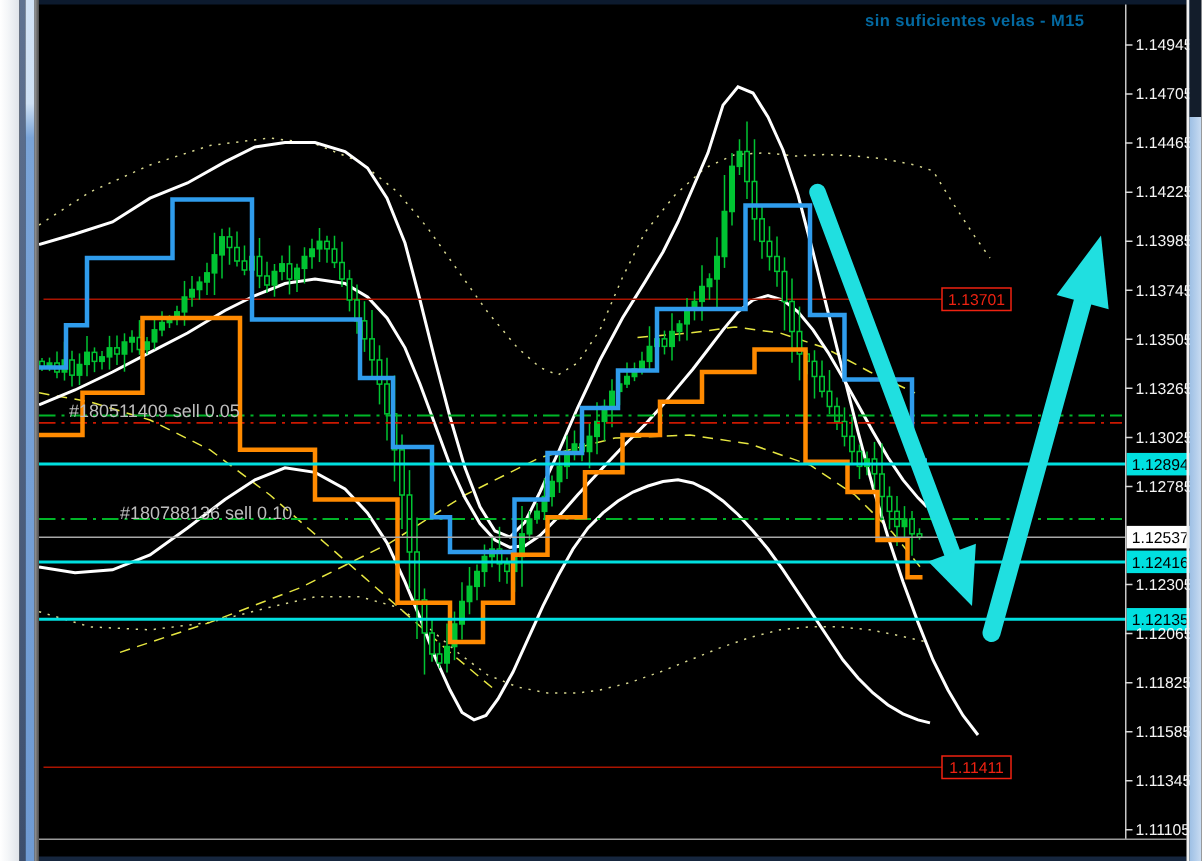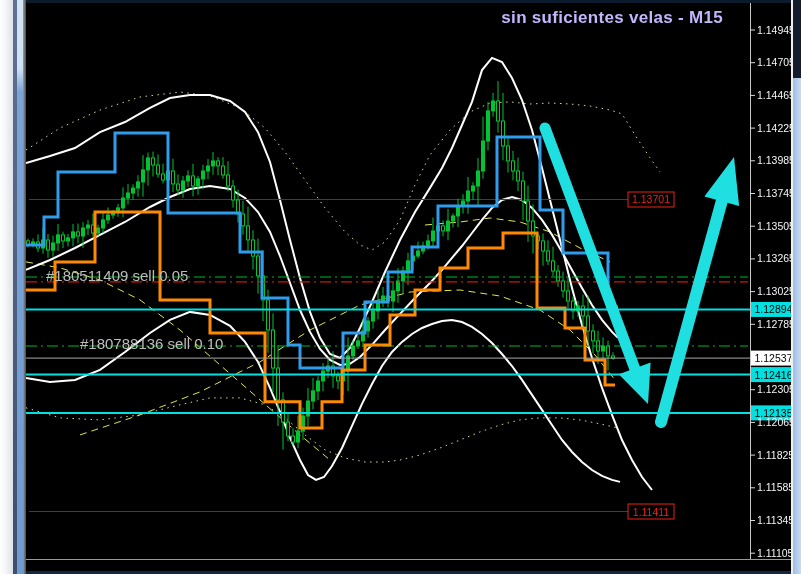--- a/index.html
+++ b/index.html
@@ -15,23 +15,23 @@
   .lb-gray{position:absolute;left:23px;top:0;width:3px;height:574px;
            background:linear-gradient(to right,#9c9c9c,#4a4a4a);}
   .rb-white{position:absolute;left:791px;top:0;width:2px;height:574px;background:#f0f0f0;}
   .rb-blue{position:absolute;left:793px;top:0;width:8px;height:574px;
            background:linear-gradient(to right,#9dbfe4,#c9dcf2);}
   .rb-top{position:absolute;left:793px;top:0;width:8px;height:78px;background:#131d2b;}
   .top-strip{position:absolute;left:26px;top:0;width:765px;height:3px;background:#0c1a2e;}
   .bottom-strip{position:absolute;left:26px;top:571px;width:765px;height:3px;background:#16263e;}
   .chart-bg{position:absolute;left:26px;top:3px;width:765px;height:568px;background:#000;}
   #chart-svg{position:absolute;left:0;top:0;}
-  .note{position:absolute;top:8px;right:78px;color:#c4b5fd;font-size:17px;font-weight:bold;
+  .note{position:absolute;top:8px;right:78px;color:#0369a1;font-size:11px;font-weight:bold;
         letter-spacing:.3px;white-space:nowrap;}
-  .order-label{position:absolute;color:#bdbdbd;font-size:15px;white-space:nowrap;}
+  .order-label{position:absolute;color:#bdbdbd;font-size:12px;white-space:nowrap;}
 </style>
 </head>
 <body>
 
 <div id="stage">
   <div class="chart-bg"></div>
   <div class="top-strip"></div>
   <div class="bottom-strip"></div>
 
   <svg id="chart-svg" width="801" height="574" viewBox="0 0 801 574">

